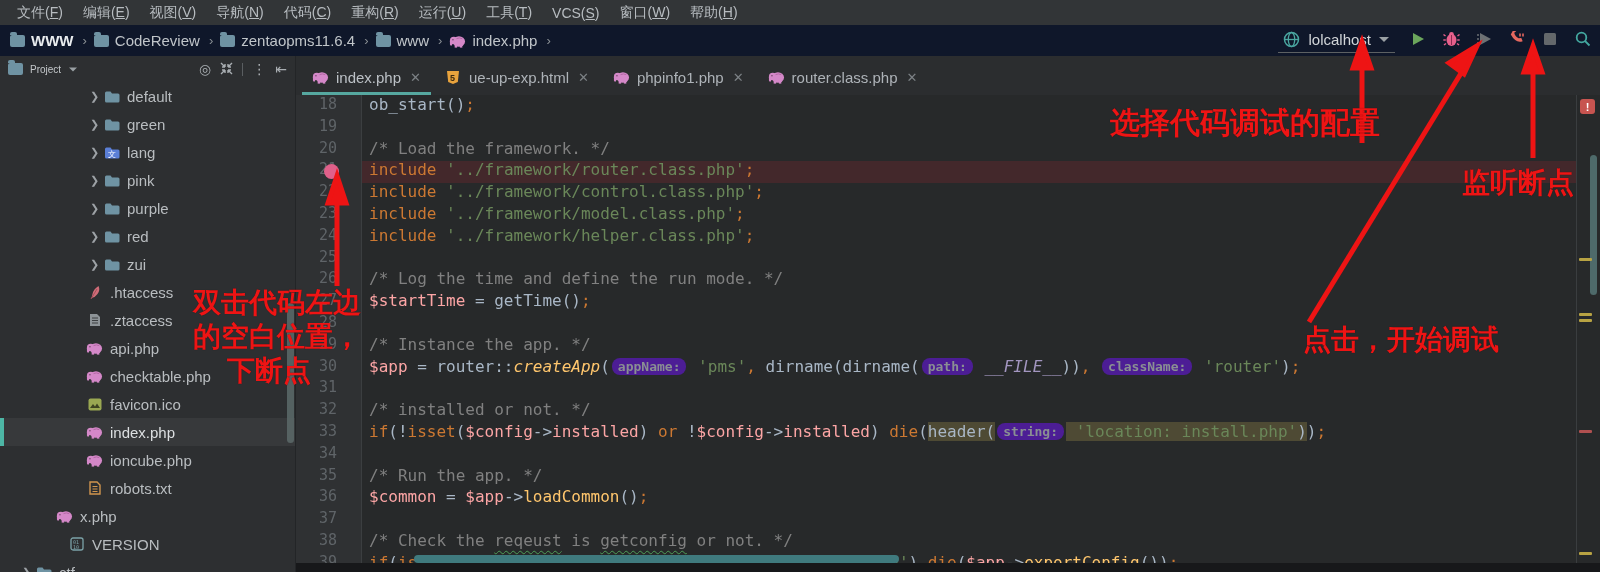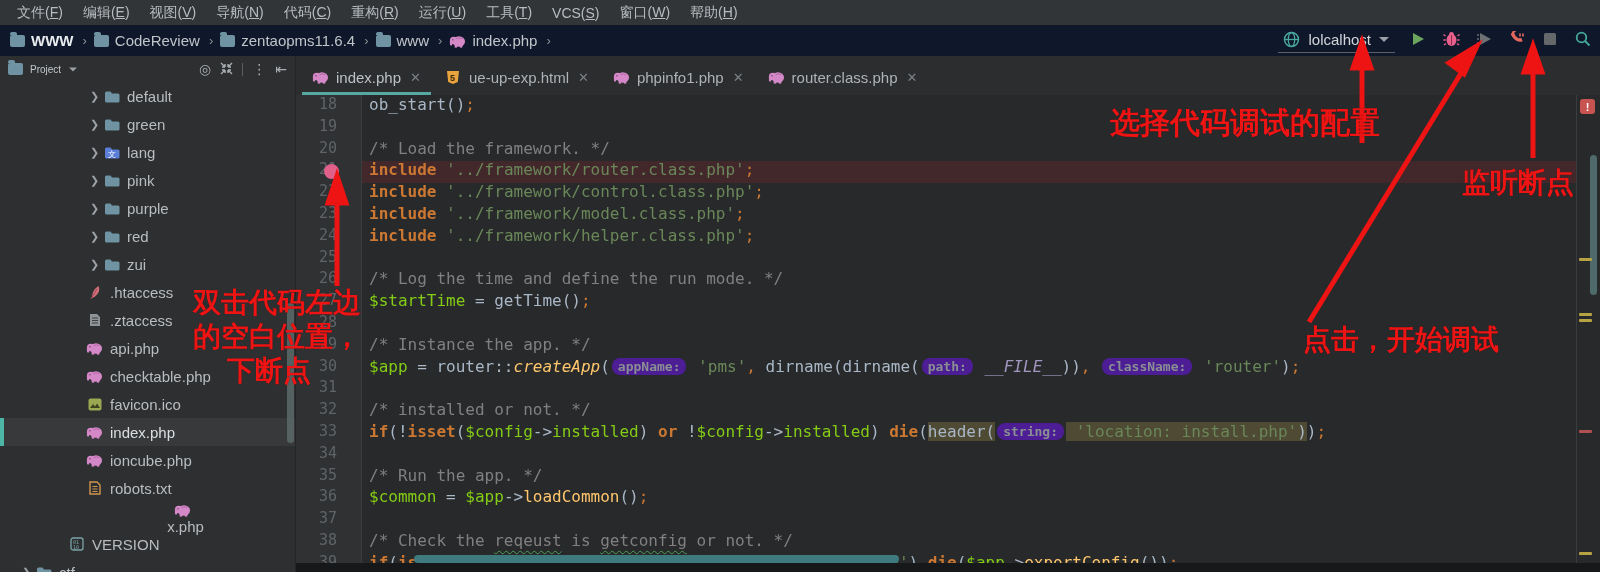--- a/index.html
+++ b/index.html
@@ -63,25 +63,25 @@
   #code-area { position:relative; flex:1; overflow:hidden; }
   #bp-row-highlight { position:absolute; left:0; right:24px; background:#43282b; z-index:1; }
   #gutter { position:absolute; left:0; top:0; bottom:0; width:66px; background:#2f3133;
     border-right:1px solid #3b3e40; z-index:2; cursor:pointer; }
   .gutter-num { height:21.8px; line-height:21.8px; text-align:right; padding-right:24px;
     color:#5f6468; font:15px "DejaVu Sans Mono", monospace; }
   #bp-dot { position:absolute; left:28px; width:15px; height:15px; border-radius:50%; background:#e0608a; z-index:3; }
   #code-lines { position:absolute; left:67px; right:24px; top:0; z-index:2; }
   .code-line { height:21.8px; line-height:21.8px; white-space:pre;
     font:16px "DejaVu Sans Mono", monospace; color:#a9b7c6; padding-left:6px; }
-  .s-kw { color:#cc7832; font-weight:bold;text-align:center; }
+  .s-kw { color:#cc7832; font-weight:normal;text-align:center; }
   .s-pun { color:#cc7832; }
   .s-str { color:#6a8759; }
   .s-com { color:#808080; }
-  .s-var { color:#84cc16; }
+  .s-var { color:#fca5a5; }
   .s-fn  { color:#ffc66d; }
   .s-fni { color:#ffc66d; font-style:italic; }
   .s-mag { color:#a396c0; font-style:italic; }
   .s-pl  { color:#a9b7c6;margin-top:28px; }
   .s-sqg { color:#808080; text-decoration:underline wavy #4f9e57; text-underline-offset:4px; text-decoration-thickness:1px; }
   .hlbg { background:#4e4a34; }
   .pill { display:inline-block; background:#4c1d95; color:#8a8f93; border-radius:8px;
     padding:0 6px; font-size:13px; line-height:17px; vertical-align:1px; margin:0 2px;font-weight:bold; }
 
   
@@ -396,21 +396,21 @@
             <span class="tree-icon">
               <svg width="12" height="14" viewBox="0 0 12 14">
                 <path d="M1,1 h7 l3,3 v9 h-10 z" fill="none" stroke="#d0954e" stroke-width="1.4"></path>
                 <line x1="3.5" y1="5.5" x2="8.5" y2="5.5" stroke="#d0954e"></line>
                 <line x1="3.5" y1="8" x2="8.5" y2="8" stroke="#d0954e"></line>
                 <line x1="3.5" y1="10.5" x2="8.5" y2="10.5" stroke="#d0954e"></line>
               </svg>
             </span>
             <span class="tree-label">robots.txt</span>
           </div>
-          <div class="tree-row" style="padding-left: 76px; flex-direction: column;">
+          <div class="tree-row" style="padding-left: 56px;">
             <span class="tree-icon">
               <svg width="18" height="14" viewBox="0 0 18 14">
                 <ellipse cx="10.5" cy="7.5" rx="6.5" ry="5.5" fill="#d488c8"></ellipse>
                 <circle cx="5" cy="6.5" r="4" fill="#d488c8"></circle>
                 <rect x="1" y="6" width="2.4" height="6" rx="1.2" fill="#d488c8"></rect>
                 <rect x="6" y="10" width="2.6" height="4" fill="#d488c8"></rect>
                 <rect x="11.5" y="10" width="2.6" height="4" fill="#d488c8"></rect>
                 <circle cx="4.2" cy="5.8" r="0.8" fill="#6d4566"></circle>
                 <path d="M8,4.5 q3,-1.5 6,0" stroke="#b065a2" fill="none"></path>
               </svg>

